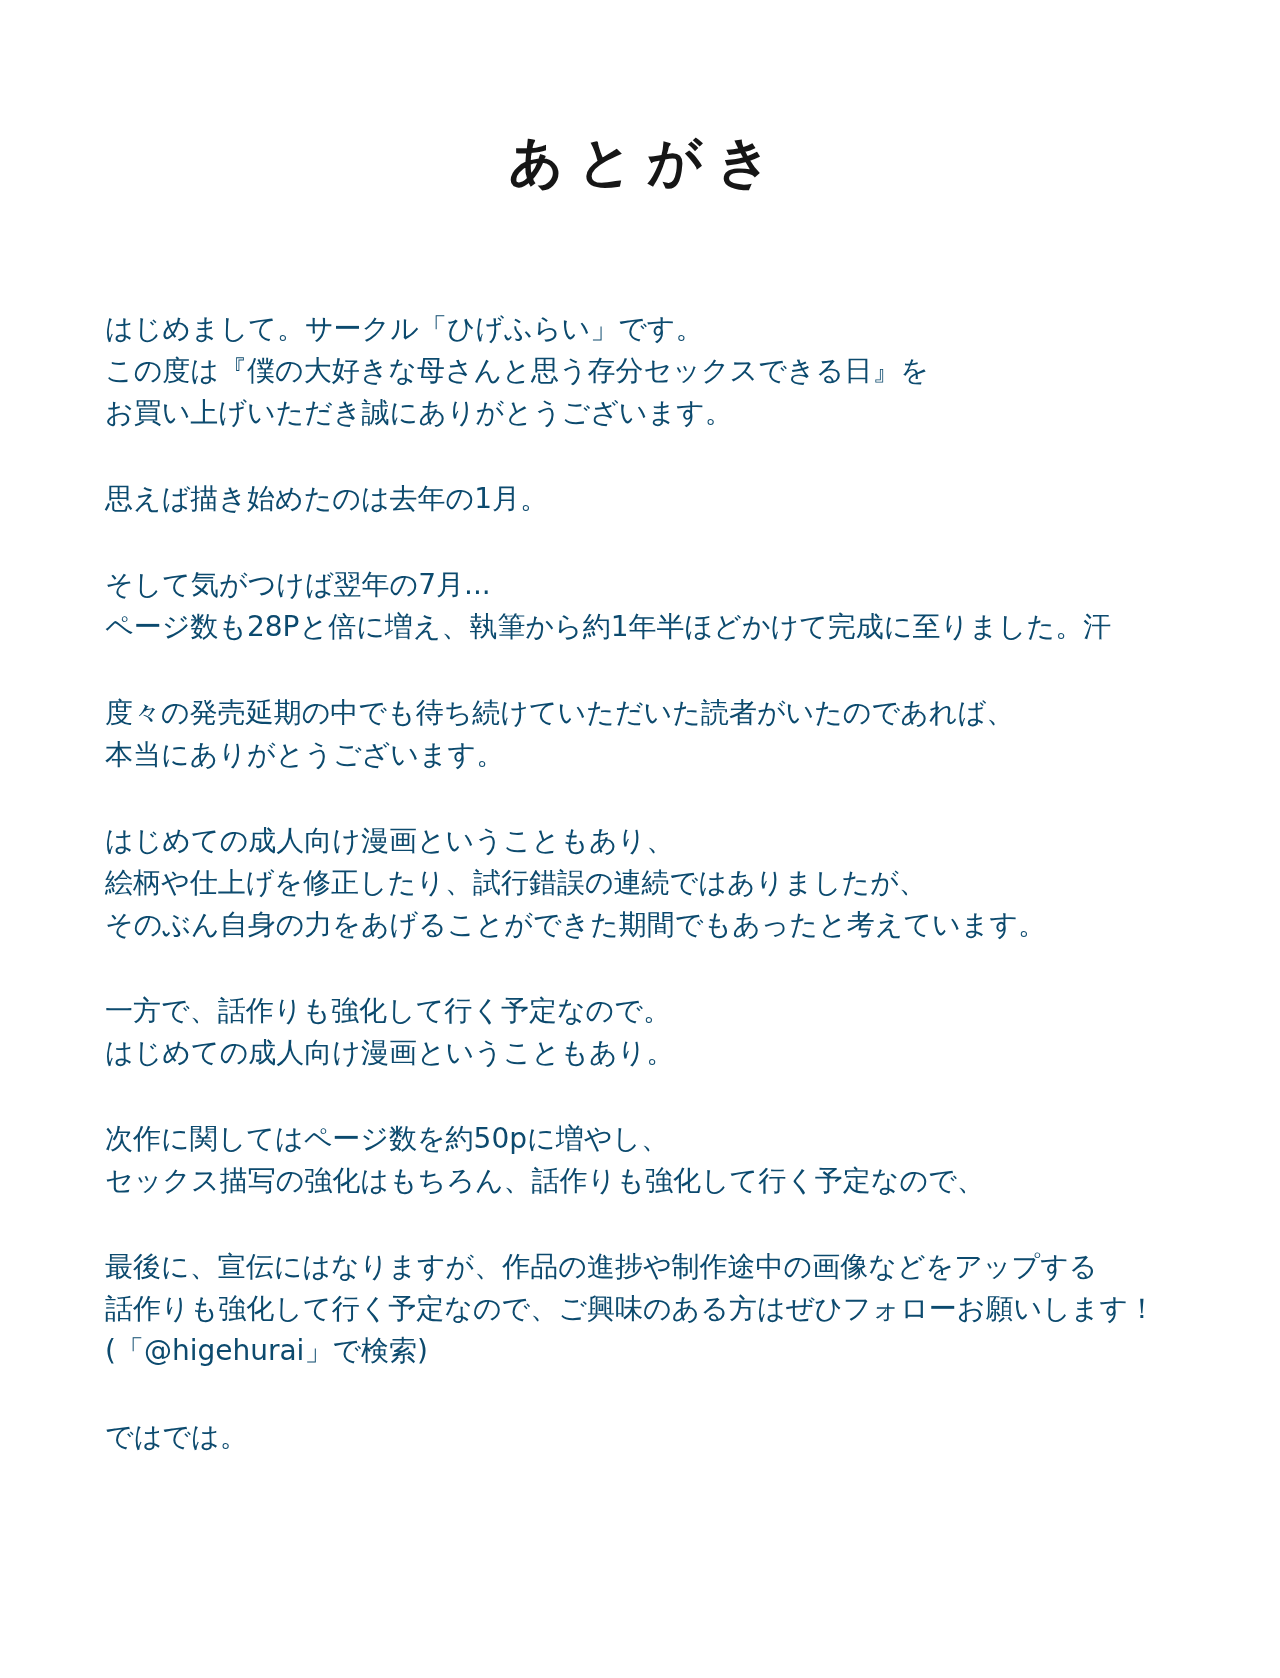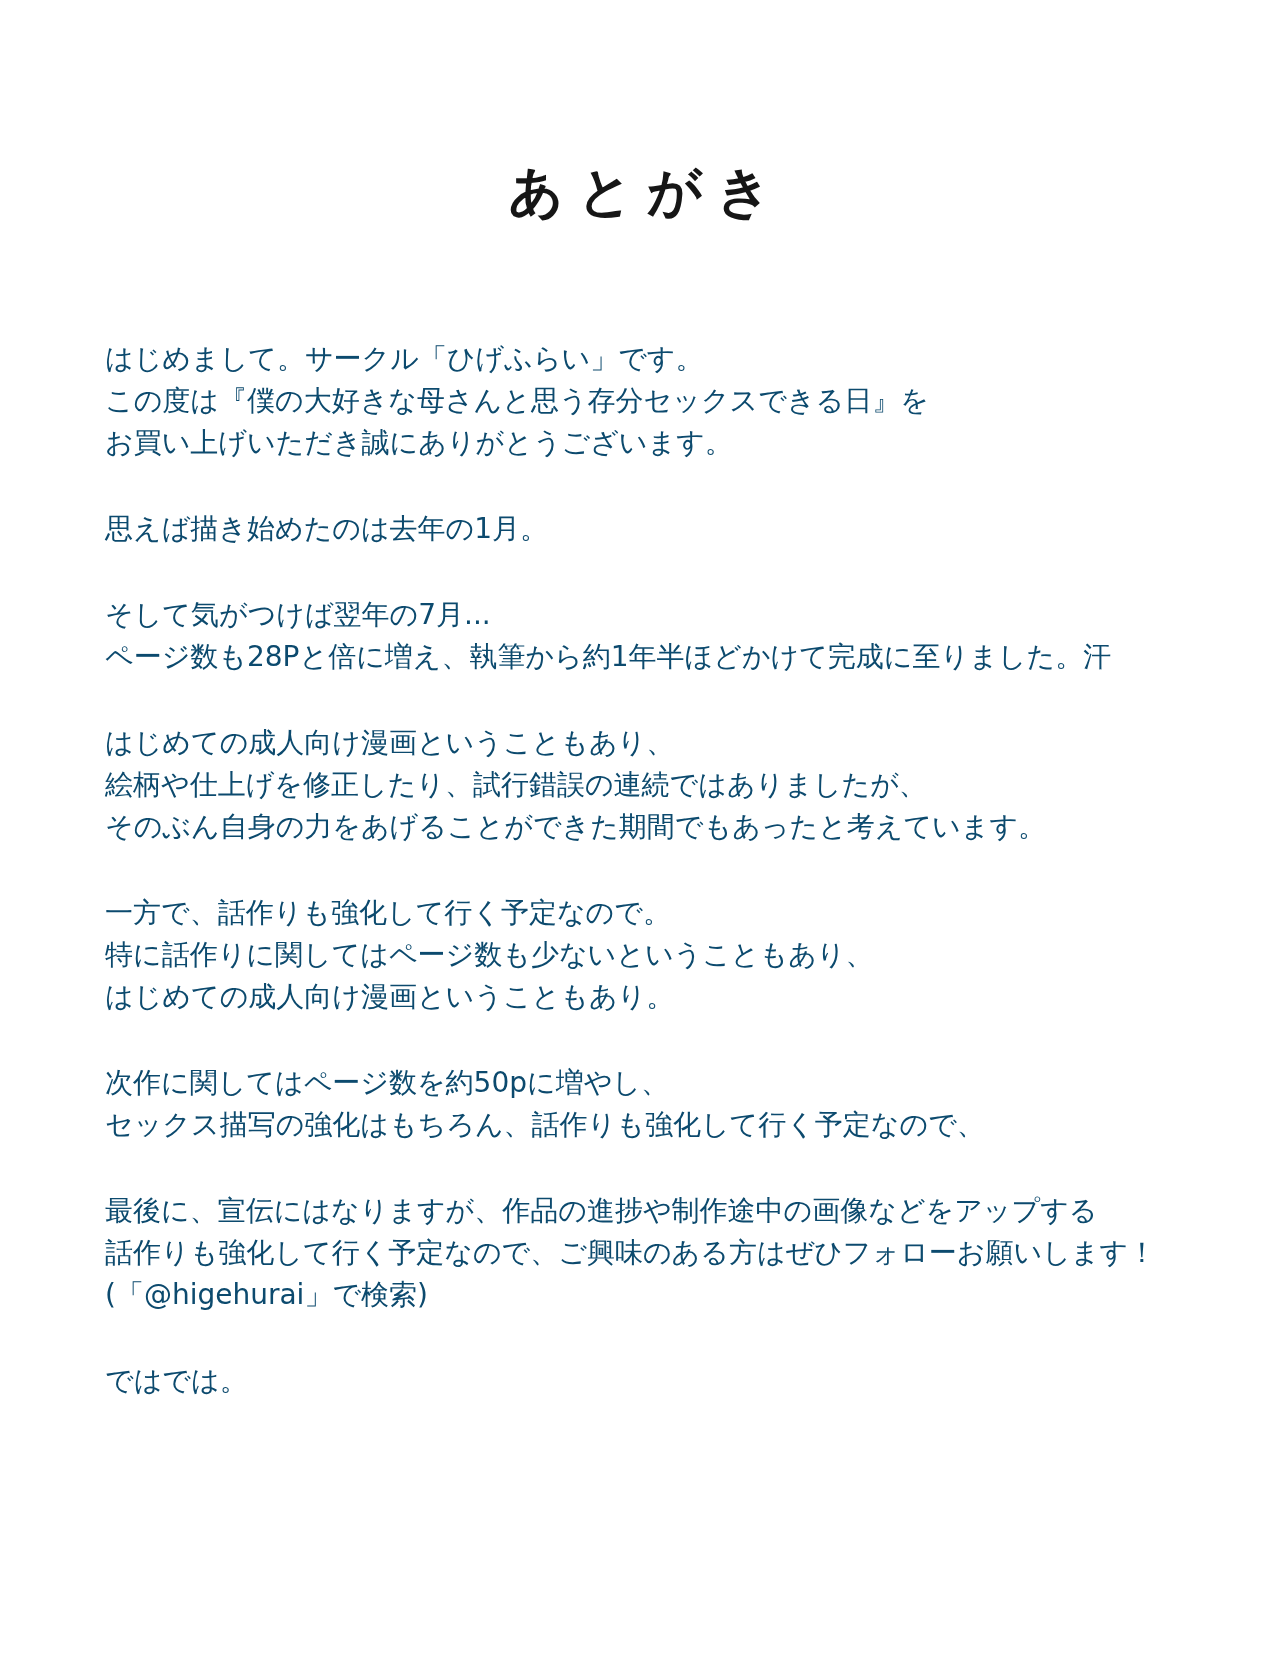--- a/index.html
+++ b/index.html
@@ -11,21 +11,20 @@
     height: 1678px;
     background: #ffffff;
     overflow: hidden;
   }
   .page {
     position: relative;
     width: 1280px;
     height: 1474px;
     background: #ffffff;
     color: #161616;
-    margin-top: 30px;
   }
   .page-title {
     position: absolute;
     top: 126px;
     left: 0;
     width: 100%;
     margin: 0;
     text-align: center;
     font-family: "DejaVu Serif", "Liberation Serif", serif;
     font-size: 54px;
@@ -66,27 +65,30 @@
         <span class="line">お買い上げいただき誠にありがとうございます。</span>
       </p>
       <p class="para">
         <span class="line">思えば描き始めたのは去年の1月。</span>
       </p>
       <p class="para">
         <span class="line">そして気がつけば翌年の7月...</span>
         <span class="line">ページ数も28Pと倍に増え、執筆から約1年半ほどかけて完成に至りました。汗</span>
       </p>
       <p class="para">
+        <span class="line">度々の発売延期の中でも待ち続けていただいた読者がいたのであれば、</span>
+        <span class="line">本当にありがとうございます。</span>
+      </p>
+      <p class="para">
         <span class="line">はじめての成人向け漫画ということもあり、</span>
         <span class="line">絵柄や仕上げを修正したり、試行錯誤の連続ではありましたが、</span>
         <span class="line">そのぶん自身の力をあげることができた期間でもあったと考えています。</span>
       </p>
       <p class="para">
         <span class="line">一方で、話作りも強化して行く予定なので。</span>
-        <span class="line">特に話作りに関してはページ数も少ないということもあり、</span>
         <span class="line">はじめての成人向け漫画ということもあり。</span>
       </p>
       <p class="para">
         <span class="line">次作に関してはページ数を約50pに増やし、</span>
         <span class="line">セックス描写の強化はもちろん、話作りも強化して行く予定なので、</span>
       </p>
       <p class="para">
         <span class="line">最後に、宣伝にはなりますが、作品の進捗や制作途中の画像などをアップする</span>
         <span class="line">話作りも強化して行く予定なので、ご興味のある方はぜひフォローお願いします！</span>
         <span class="line">(「@higehurai」で検索)</span>

